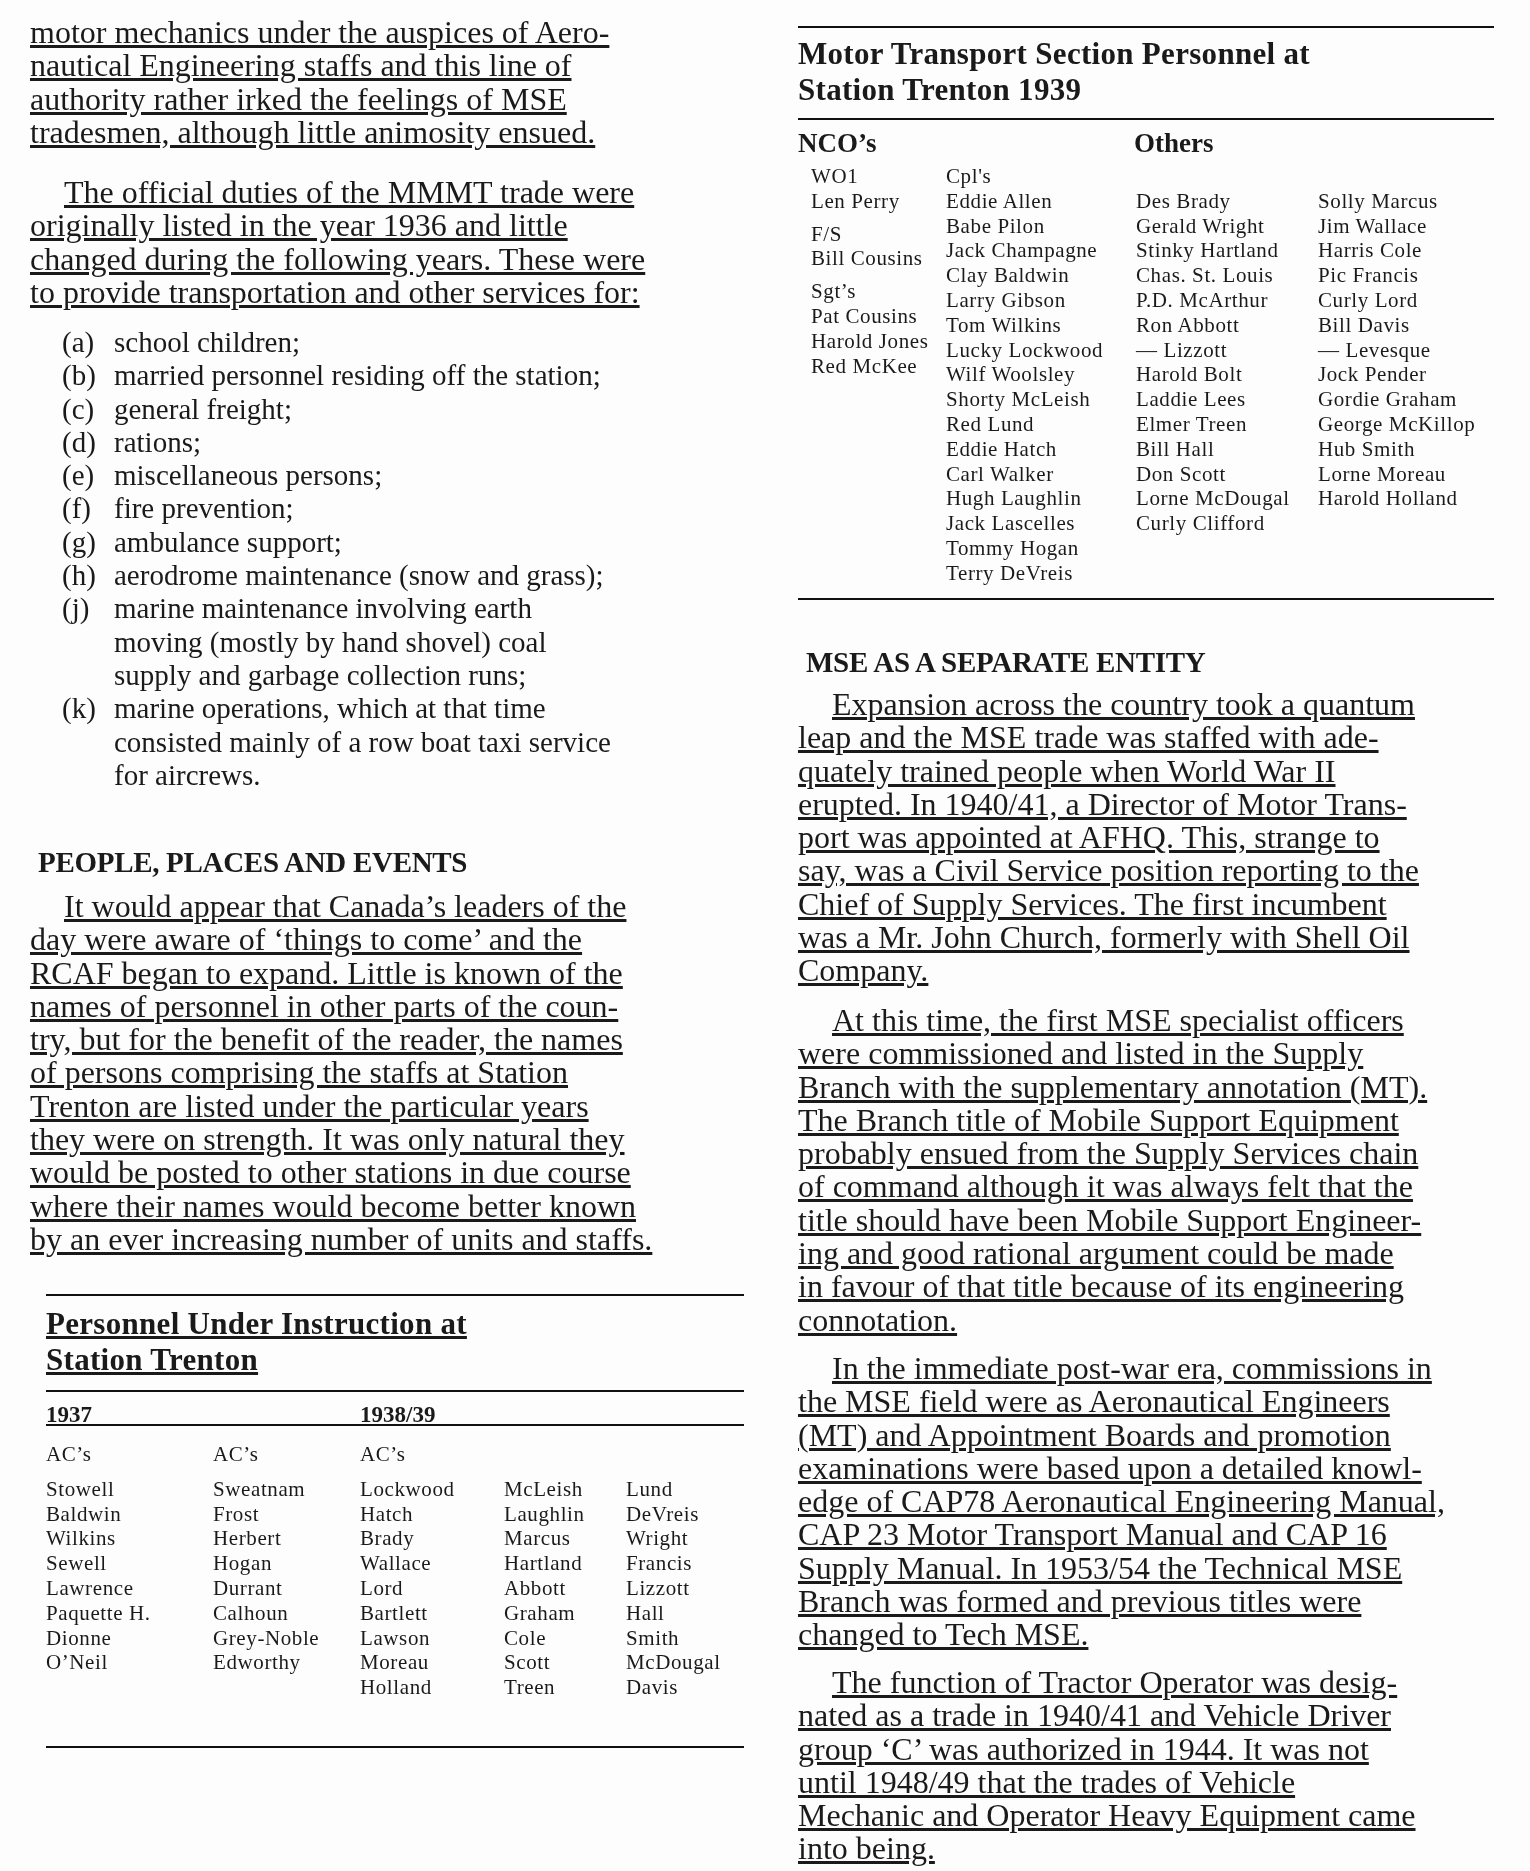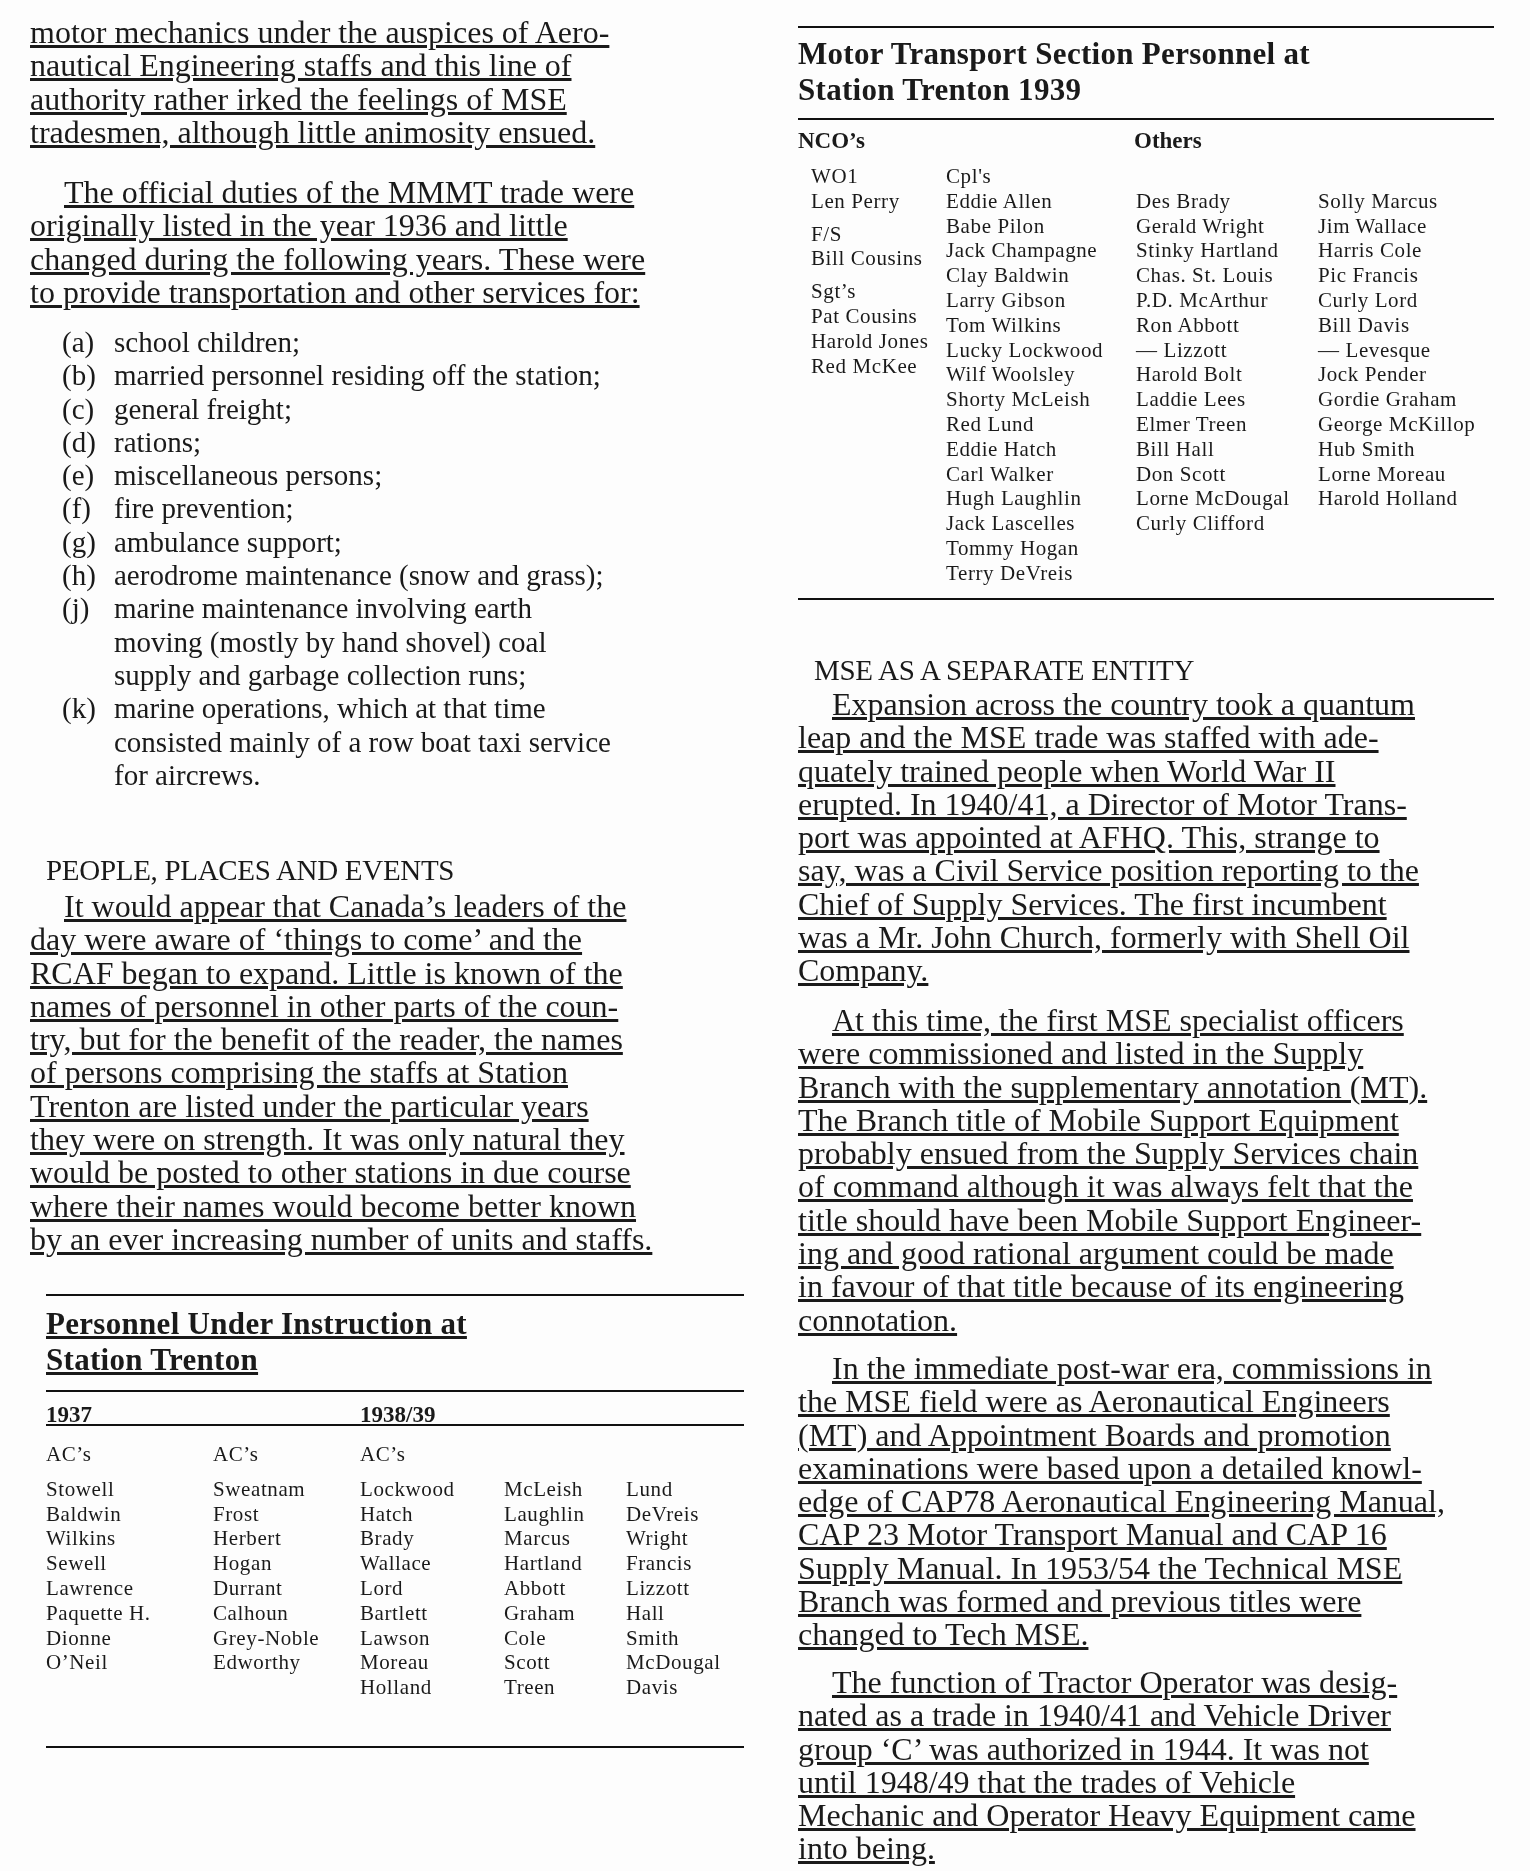--- a/index.html
+++ b/index.html
@@ -2,31 +2,31 @@
 <html><head>
 <meta charset="utf-8">
 <style>
   html, body { margin:0; padding:0; background:#fdfdfd; }
   body { width:1530px; height:1871px; position:relative; overflow:hidden; color:#1a1a1a; font-family:"Liberation Serif","DejaVu Serif",serif; }
   .col { position:absolute; top:0; }
   .col-left { left:30px; width:700px; }
   .col-right { left:798px; width:700px; }
   .body-text { font-size:32px; line-height:33.3px; margin:0;text-decoration:underline; }
   .indent { text-indent:34px; }
-  .heading { font-family:"Liberation Serif",serif; font-weight:normal; font-size:29px; margin:16px; letter-spacing:-0.3px; }
+  .heading { font-family:"Liberation Serif",serif; font-weight:bold; font-size:29px; margin:8px; letter-spacing:-0.3px; }
   .duties { list-style:none; margin:0; padding:0 0 0 32px; }
   .duties li { display:flex; font-size:29px; line-height:33.3px; }
   .duties .lbl { width:52px; flex:none; }
   .rule { border:0; border-top:2.5px solid #111; margin:0; }
   .box-title { font-weight:bold; font-size:31px; line-height:36px; margin:0; letter-spacing:0.3px; }
   .small { font-size:21px; line-height:24.8px; letter-spacing:0.6px; }
   .abs { position:absolute; }
   .name-col { position:absolute; }
   .name-col div { white-space:nowrap; }
-  .sub-bold { font-weight:bold; font-size:23px; }
+  .sub-bold { font-weight:bold; font-size:27px; }
   .gap { height:10px; }
 </style>
 </head>
 <body>
 
 <div class="col col-left">
   <div class="abs" style="top:16px;left:0;">
     <div class="body-text">motor mechanics under the auspices of Aero-</div>
     <div class="body-text">nautical Engineering staffs and this line of</div>
     <div class="body-text">authority rather irked the feelings of MSE</div>

